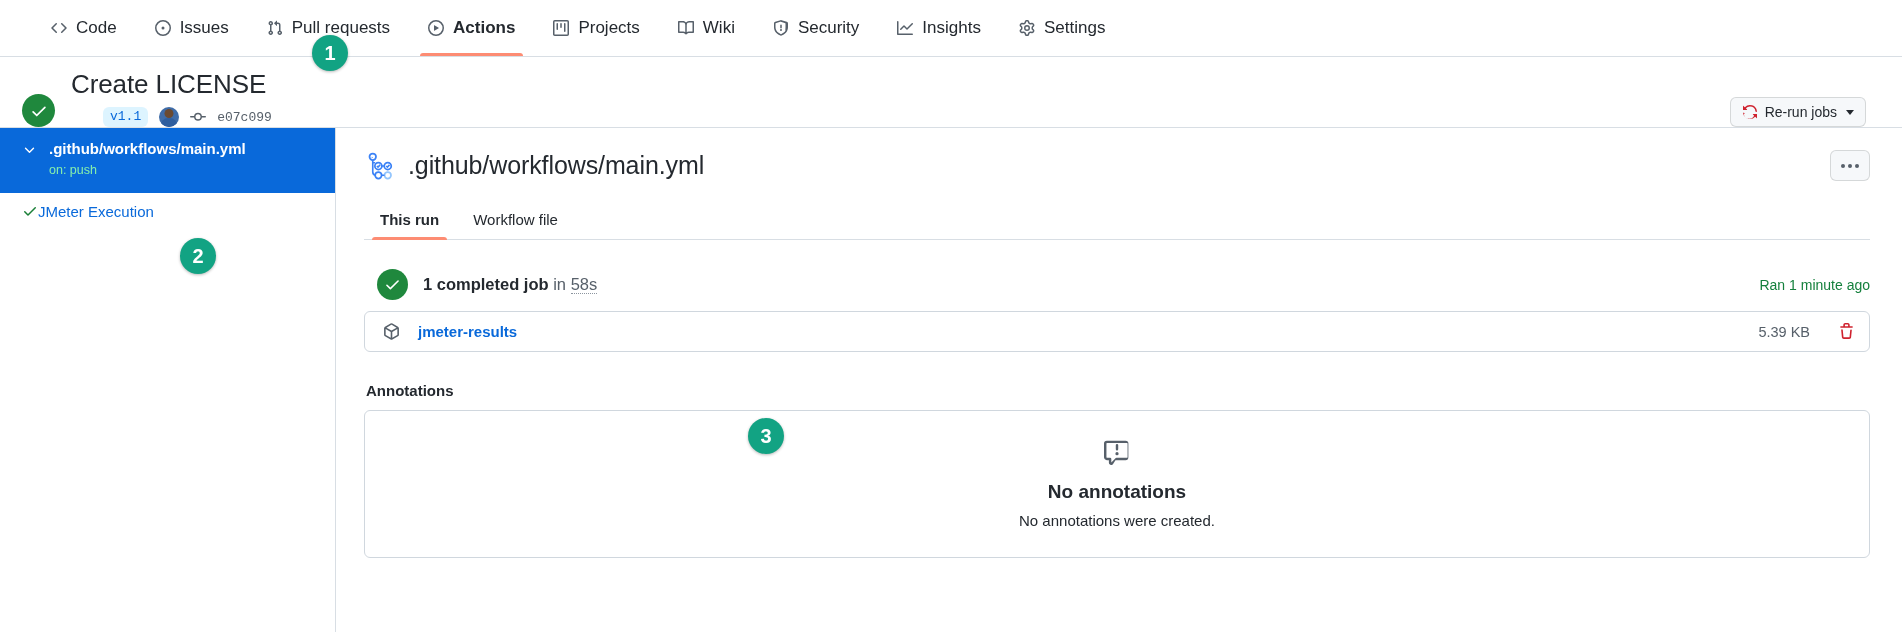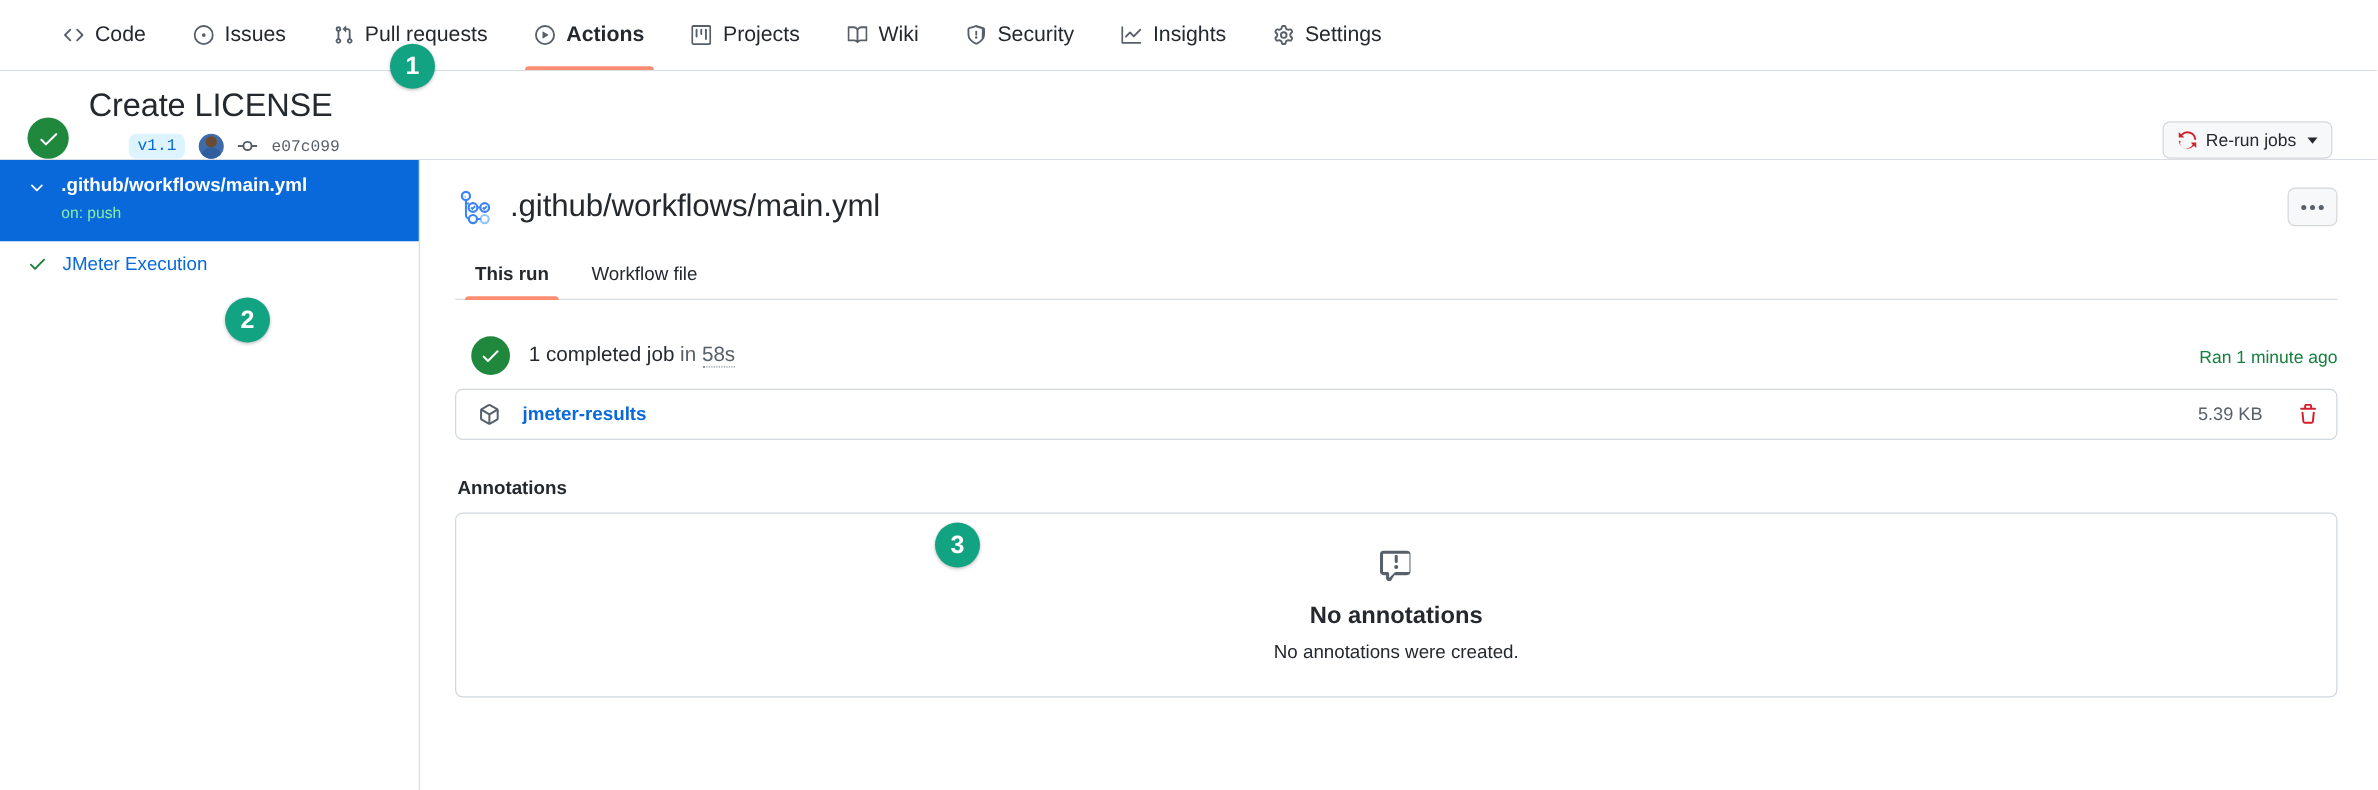--- a/index.html
+++ b/index.html
@@ -164,21 +164,20 @@
     gap: 12px;
     height: 65px;
     cursor: pointer;
     position: relative;
   }
   .wf-row .chev { margin-top: 3px; display:inline-flex; }
   .wf-name { font-size: 15px; font-weight: 600; line-height: 1.3; }
   .wf-sub { font-size: 12.5px; margin-top: 4px; color: #86efac; }
   .job-row {
     display: flex;
-    gap: 12px;
     padding: 10px 14px 10px 22px;
     cursor: pointer;
   }
   .job-row .jcheck { color:#1a7f37; display:inline-flex; }
   .job-name { font-size: 15px; color: #0969da; }
 
   
   .main {
     flex: 1 1 auto;
     padding: 22px 32px 0 28px;
@@ -246,21 +245,21 @@
     border-radius: 50%;
     background: #1f883d;
     display:flex; align-items:center; justify-content:center;
     flex:0 0 auto;
   }
   .sum-text {
     margin-left: 15px;
     font-size: 16.5px;
     color: #24292f;
   }
-  .sum-text b { font-weight: 400; }
+  .sum-text b { font-weight: 700; }
   .sum-text .dim { color:#57606a; font-weight:400; }
   .sum-dur {
     color:#57606a;
     border-bottom: 1px dotted #8c959f;
   }
   .ran-ago {
     margin-left: auto;
     font-size: 14px;
     color: #15803d;
   }

